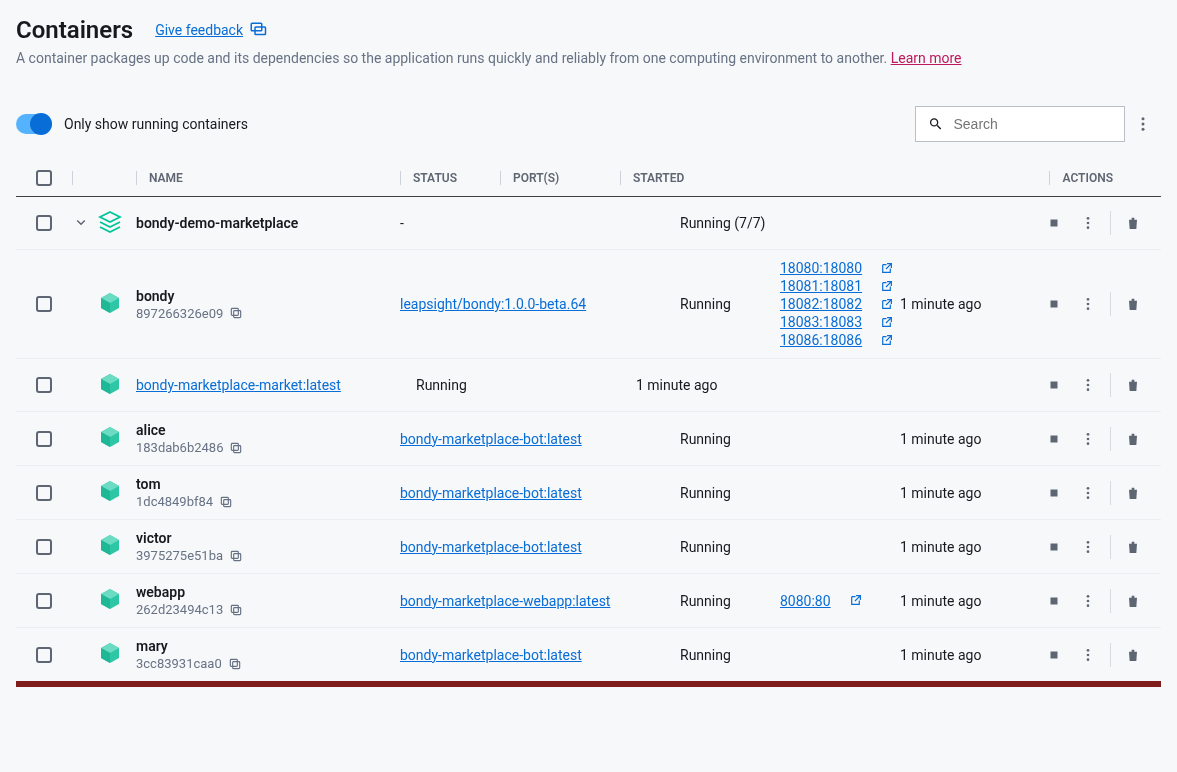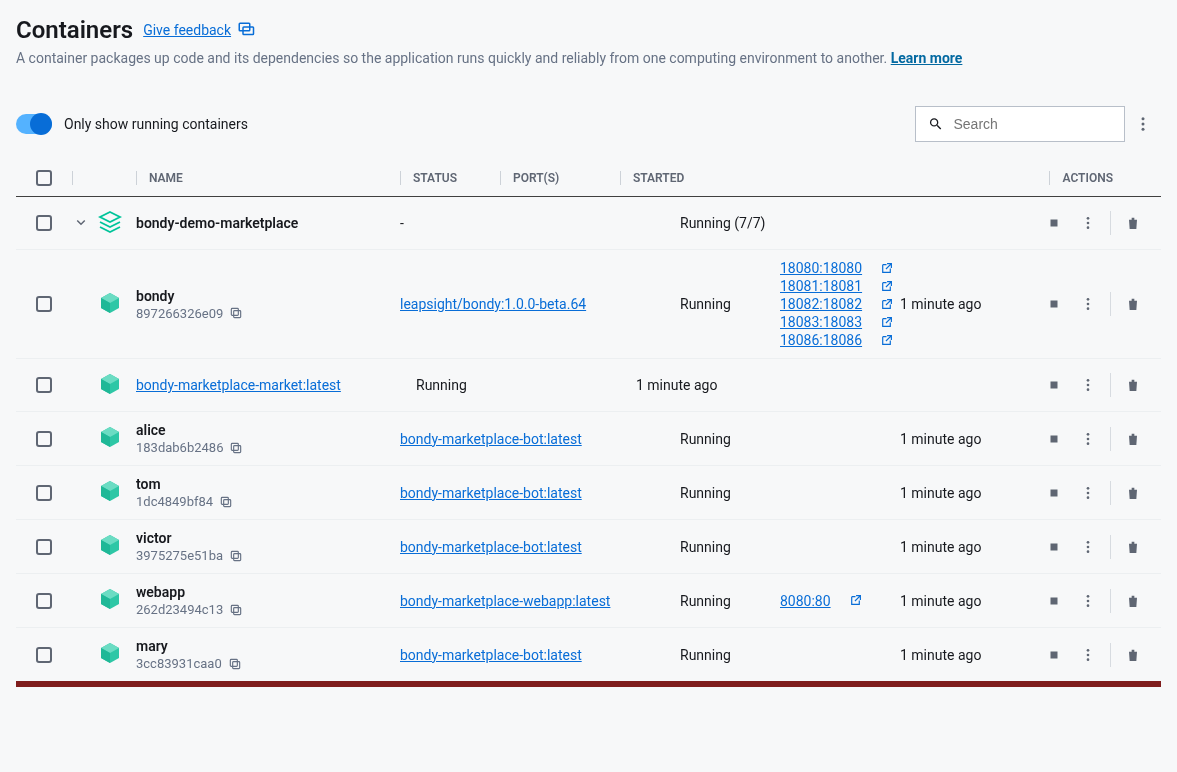--- a/index.html
+++ b/index.html
@@ -8,21 +8,21 @@
     background: #f7f8f9;
     color: #17191e;
     font-size: 14px;
   }
   .page {
     padding: 16px 16px 28px 16px;
   }
   .header-row {
     display: flex;
     align-items: center;
-    gap: 10px;
+    gap: 22px;
     margin-bottom: 6px;
   }
   .page-title {
     font-size: 24px;
     font-weight: 600;
     color: #17191e;
   }
   .feedback-link {
     color: #086dd7;
     text-decoration: underline;
@@ -31,23 +31,22 @@
     align-items: center;
     gap: 6px;
   }
   .feedback-link svg { width: 18px; height: 18px; }
   .subtitle {
     color: #677285;
     font-size: 14px;
     margin-bottom: 40px;
   }
   .learn-more {
-    color: #0369a1;
+    color: #be185d;
     text-decoration: underline;
-    font-weight: bold;
   }
   .controls-row {
     display: flex;
     align-items: center;
     margin-bottom: 18px;
   }
   .toggle-wrap {
     display: flex;
     align-items: center;
     gap: 12px;

